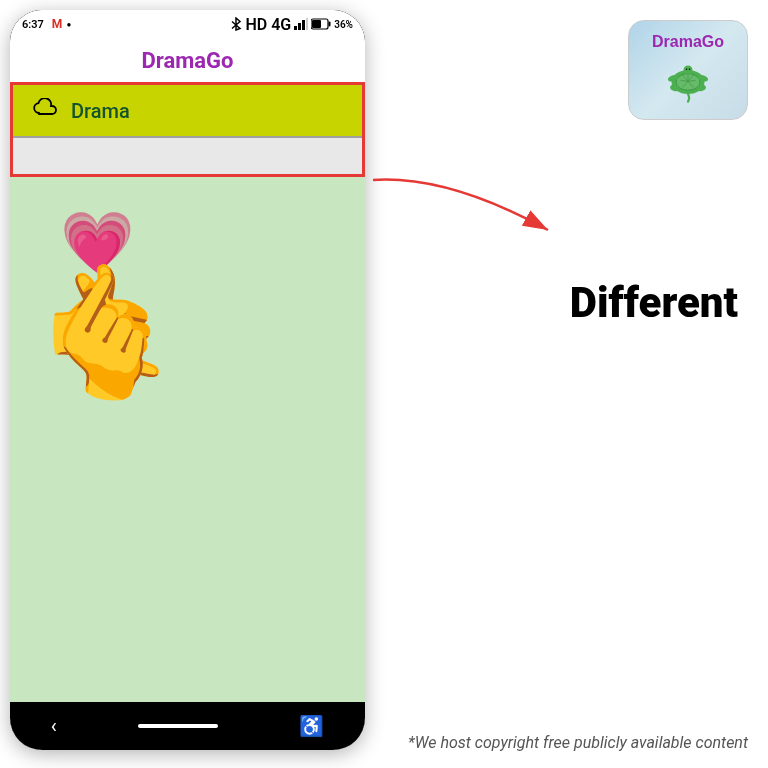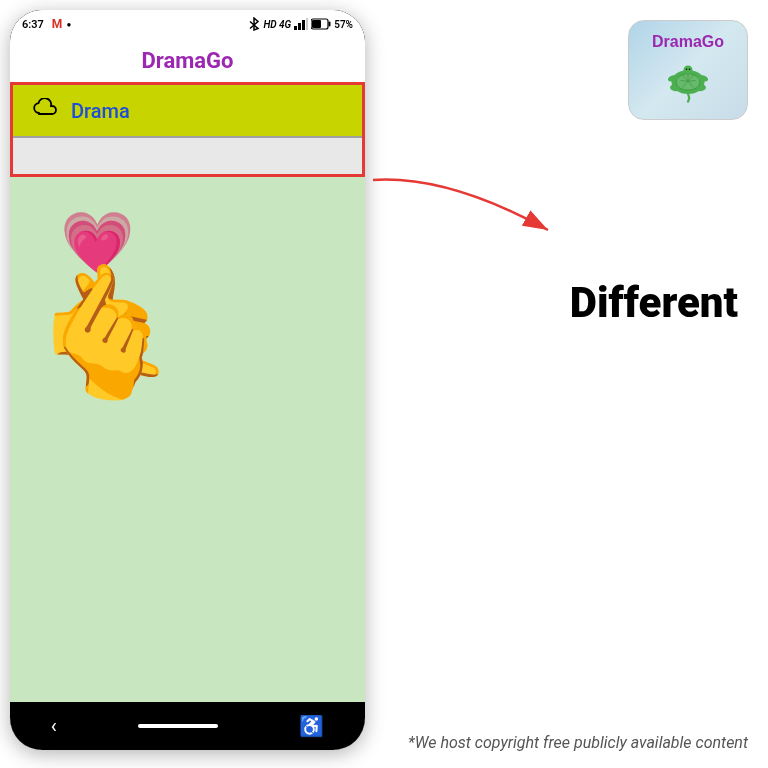--- a/index.html
+++ b/index.html
@@ -105,21 +105,21 @@
     }
 
     .menu-item-icon {
       font-size: 20px;
       color: #000;
     }
 
     .menu-item-label {
       font-size: 20px;
       font-weight: 500;
-      color: #1d4ed8;
+      color: #14532d;
     }
 
     
     .menu-empty {
       background: #e8e8e8;
       height: 36px;
     }
 
     
     .app-content {
@@ -248,35 +248,35 @@
         <span>6:37</span>
         <span style="font-size:12px; font-weight:bold; color:#d93025; margin-left:4px;">M</span>
         <span style="font-size:8px;">●</span>
       </div>
       <div class="status-right">
 
         <svg width="12" height="14" viewBox="0 0 12 14" fill="none">
           <path d="M6 1L10 4.5L6 8L10 11.5L6 13V1Z" stroke="#000" stroke-width="1.5" fill="none"></path>
           <path d="M6 8L2 4.5M6 8L2 11.5" stroke="#000" stroke-width="1.5"></path>
         </svg>
-        <span style="font-size:10px;font-style:italic;">HD 4G</span>
+        <span style="font-size:16px;">HD 4G</span>
 
         <svg width="14" height="12" viewBox="0 0 14 12">
           <rect x="0" y="8" width="3" height="4" fill="#000"></rect>
           <rect x="4" y="5" width="3" height="7" fill="#000"></rect>
           <rect x="8" y="2" width="3" height="10" fill="#000"></rect>
           <rect x="12" y="0" width="2" height="12" fill="#ccc"></rect>
         </svg>
 
         <svg width="20" height="12" viewBox="0 0 20 12">
           <rect x="0" y="1" width="17" height="10" rx="2" stroke="#000" stroke-width="1.2" fill="none"></rect>
           <rect x="17.5" y="3.5" width="2" height="5" rx="1" fill="#000"></rect>
           <rect x="1" y="2" width="9" height="8" rx="1" fill="#000"></rect>
         </svg>
-        <span>57%</span>
+        <span>36%</span>
       </div>
     </div>
 
     <div class="app-header">
       <span class="app-title">DramaGo</span>
     </div>
 
     <div class="menu-container">
 
       <div class="menu-item">

